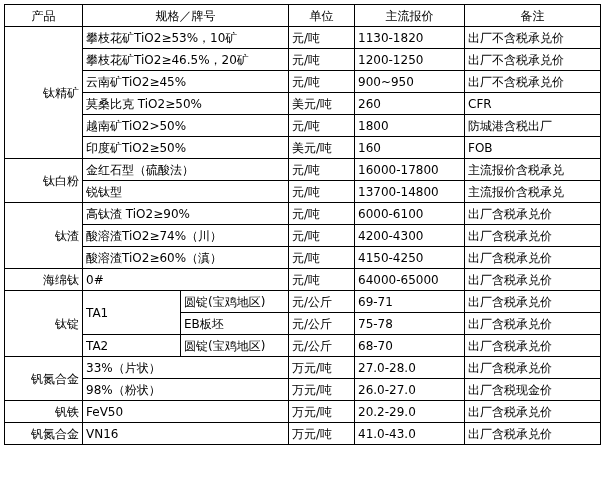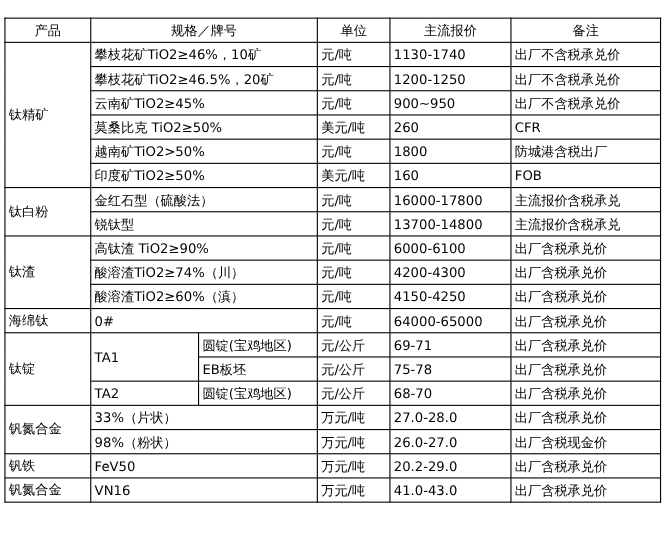--- a/index.html
+++ b/index.html
@@ -9,44 +9,43 @@
   }
   body {
     width: 604px;
     height: 488px;
     font-family: "DejaVu Sans", "Liberation Sans", sans-serif;
     color: #000000;
   }
   #price-table {
     border-collapse: collapse;
     width: 596px;
-    margin: 16px 0 0 4px;
+    margin: 4px 0 0 4px;
     table-layout: fixed;
   }
   #price-table td, #price-table th {
     border: 1px solid #000000;
     font-size: 12px;
     font-weight: normal;
     padding: 2px 3px;
     line-height: 14px;
     height: 22px;
     box-sizing: border-box;
     overflow: hidden;
     white-space: nowrap;
   }
   .hdr {
     text-align: center;
     font-weight: bold;
     font-size: 13px;
   }
   .cat {
-    text-align: left;
+    text-align: right;
     font-weight: bold;
     font-size: 13px;
-    font-family: Liberation Mono, monospace;
   }
   .left {
     text-align: left;
   }
   .c1 { width: 78px; }
   .c2 { width: 98px; }
   .c3 { width: 108px; }
   .c4 { width: 66px; }
   .c5 { width: 110px; }
   .c6 { width: 136px; }
@@ -68,23 +67,23 @@
       <th class="hdr" colspan="1">产品</th>
       <th class="hdr" colspan="2">规格／牌号</th>
       <th class="hdr">单位</th>
       <th class="hdr">主流报价</th>
       <th class="hdr">备注</th>
     </tr>
   </thead>
   <tbody id="table-body">
       <tr>
         <td class="cat" rowspan="6">钛精矿</td>
-        <td class="left" colspan="2">攀枝花矿TiO2≥46%，10矿</td>
-        <td class="left">元/吨</td>
-        <td class="left">1130-1740</td>
+        <td class="left" colspan="2">攀枝花矿TiO2≥53%，10矿</td>
+        <td class="left">元/吨</td>
+        <td class="left">1130-1820</td>
         <td class="left">出厂不含税承兑价</td>
       </tr>
       <tr>
         <td class="left" colspan="2">攀枝花矿TiO2≥46.5%，20矿</td>
         <td class="left">元/吨</td>
         <td class="left">1200-1250</td>
         <td class="left">出厂不含税承兑价</td>
       </tr>
       <tr>
         <td class="left" colspan="2">云南矿TiO2≥45%</td>

